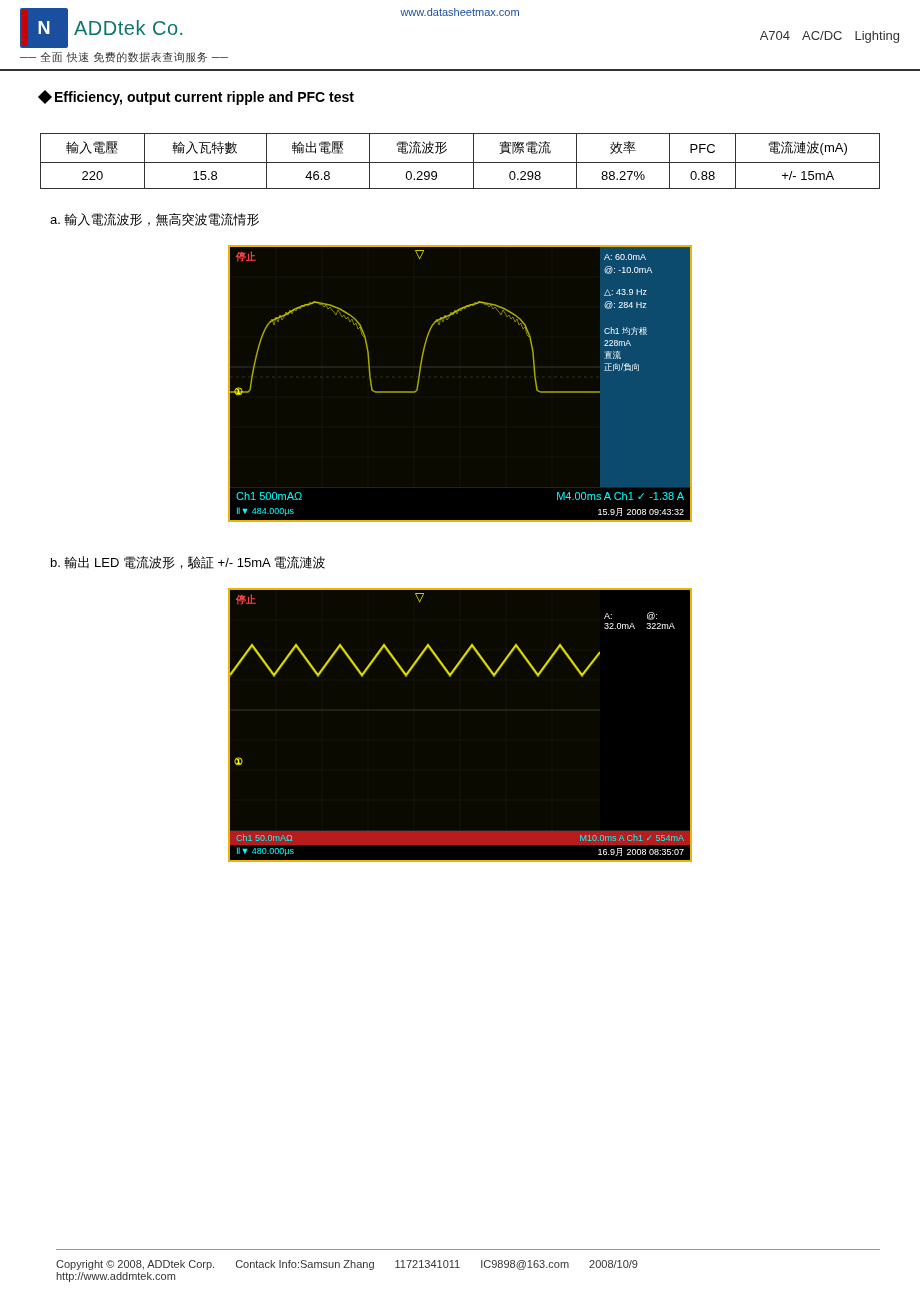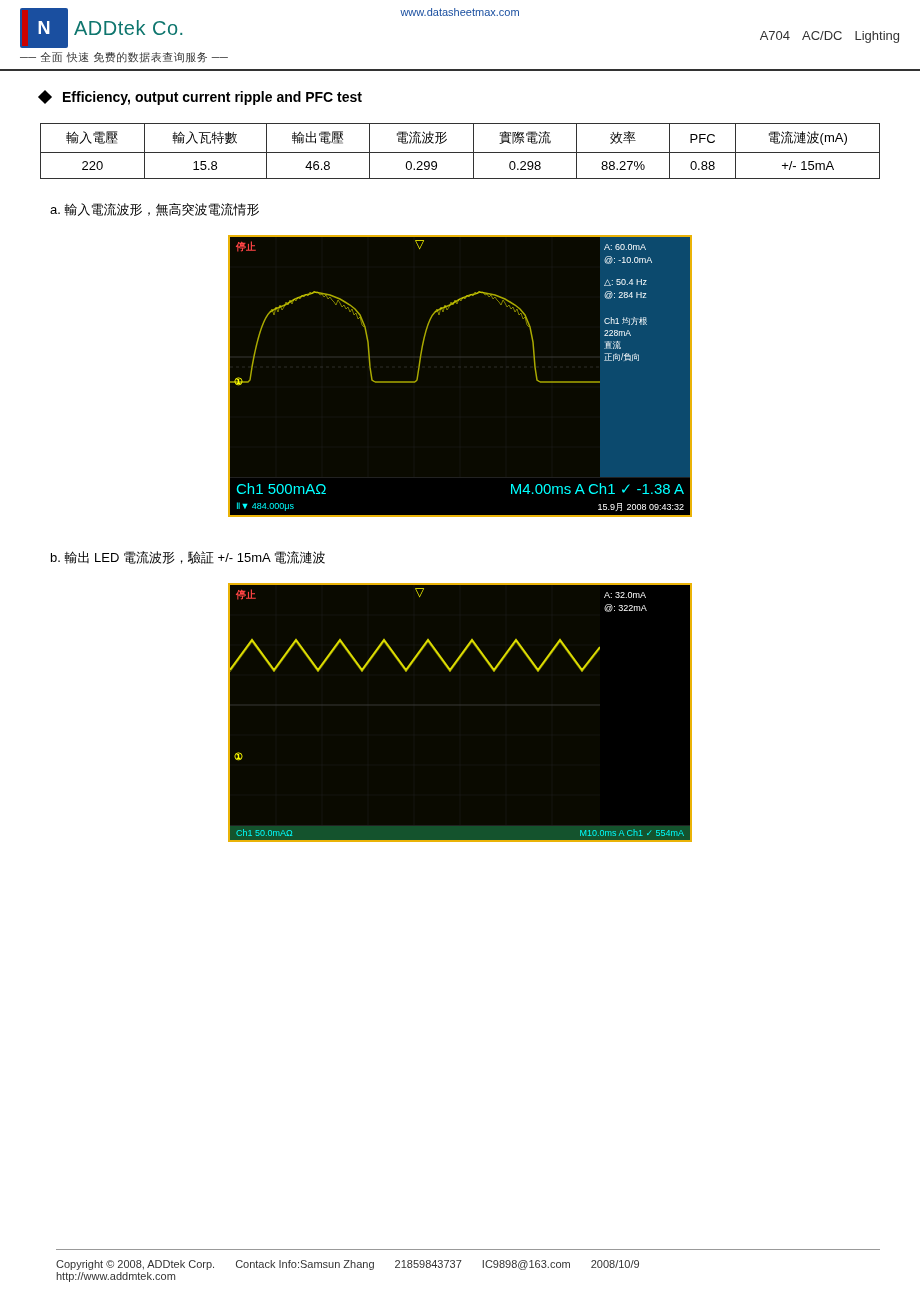--- a/index.html
+++ b/index.html
@@ -83,24 +83,23 @@
 
     
     .content {
       padding: 18px 40px 20px 40px;
     }
 
     
     .section-title {
       display: flex;
       align-items: center;
-      gap: 8px;
       font-weight: bold;
       font-size: 14px;
-      margin-bottom: 18px;
+      margin-bottom: 28px;
     }
     .diamond {
       width: 10px;
       height: 10px;
       background: #000;
       transform: rotate(45deg);
       flex-shrink: 0;
       margin-right: 4px;
     }
 
@@ -271,30 +270,30 @@
               <line x1="0" y1="130" x2="370" y2="130" stroke="#555" stroke-width="0.5" stroke-dasharray="3,3"></line>
 
               <text x="4" y="148" fill="#ff0" font-size="10" font-weight="bold">①</text>
             </svg>
           </div>
 
           <div style="width:90px;background:#0c4a6e;padding:5px 4px;font-size:9px;color:#fff;display:flex;flex-direction:column;gap:3px;">
             <div style="color:#fff;">A: 60.0mA</div>
             <div style="color:#fff;">@: -10.0mA</div>
             <div style="height:6px;"></div>
-            <div style="color:#fff;">△: 50.4 Hz</div>
+            <div style="color:#fff;">△: 43.9 Hz</div>
             <div style="color:#fff;">@: 284 Hz</div>
             <div style="height:10px;"></div>
             <div style="color:#fff;font-size:8.5px;line-height:1.4;">
               Ch1 均方根<br>228mA<br>直流<br>正向/負向
             </div>
           </div>
         </div>
 
-        <div style="background:#000;color:#0ff;font-size:15px;padding:2px 6px;display:flex;justify-content:space-between;border-top:1px solid #222;">
+        <div style="background:#000;color:#0ff;font-size:11px;padding:2px 6px;display:flex;justify-content:space-between;border-top:1px solid #222;">
           <span>Ch1  500mAΩ</span>
           <span>M4.00ms  A  Ch1  ✓  -1.38 A</span>
         </div>
         <div style="background:#000;color:#0ff;font-size:9px;padding:1px 6px;display:flex;justify-content:space-between;">
           <span>Ⅱ▼ 484.000μs</span>
           <span style="color:#fff;text-align:right;">15.9月 2008  09:43:32</span>
         </div>
       </div>
     </div>
   </div>
@@ -326,38 +325,42 @@
               <line x1="0" y1="210" x2="370" y2="210" stroke="#222" stroke-width="0.5"></line>
 
               <path d="M0,85 L22,55 L44,85 L66,55 L88,85 L110,55 L132,85 L154,55 L176,85 L198,55 L220,85 L242,55 L264,85 L286,55 L308,85 L330,55 L352,85 L370,62" stroke="#dd0" stroke-width="2" fill="none"></path>
 
               <path d="M0,87 L22,57 L44,87 L66,57 L88,87 L110,57 L132,87 L154,57 L176,87 L198,57 L220,87 L242,57 L264,87 L286,57 L308,87 L330,57 L352,87 L370,64" stroke="#cc0" stroke-width="1" fill="none" opacity="0.5"></path>
 
               <text x="4" y="175" fill="#ff0" font-size="10" font-weight="bold">①</text>
             </svg>
           </div>
 
-          <div style="width:90px;background:#000;padding:5px 4px;font-size:9px;color:#fff;display:flex;flex-direction:column;gap:3px;">
+          <div style="width:90px;background:#000;padding:21px 4px;font-size:9px;color:#fff;display:flex;flex-direction:row;gap:3px;">
             <div style="color:#fff;">A: 32.0mA</div>
             <div style="color:#fff;">@: 322mA</div>
           </div>
         </div>
 
-        <div style="background:#14532d;color:#0ff;font-size:9px;padding:2px 6px;display:flex;justify-content:space-between;border-top:1px solid #222;">
+        <div style="background:#b91c1c;color:#0ff;font-size:9px;padding:2px 6px;display:flex;justify-content:space-between;border-top:1px solid #222;">
           <span>Ch1  50.0mAΩ</span>
           <span>M10.0ms  A  Ch1  ✓  554mA</span>
+        </div>
+        <div style="background:#000;color:#0ff;font-size:9px;padding:1px 6px;display:flex;justify-content:space-between;">
+          <span>Ⅱ▼ 480.000μs</span>
+          <span style="color:#fff;text-align:right;">16.9月 2008  08:35:07</span>
         </div>
       </div>
     </div>
   </div>
 
 </div>
 
 <div class="footer">
   <div class="footer-line1">
     <span>Copyright © 2008, ADDtek Corp.</span>
     <span>Contack Info:Samsun Zhang</span>
-    <span>21859843737</span>
+    <span>11721341011</span>
     <span>IC9898@163.com</span>
     <span>2008/10/9</span>
   </div>
   <div>http://www.addmtek.com</div>
 </div>
 
 </body></html>

